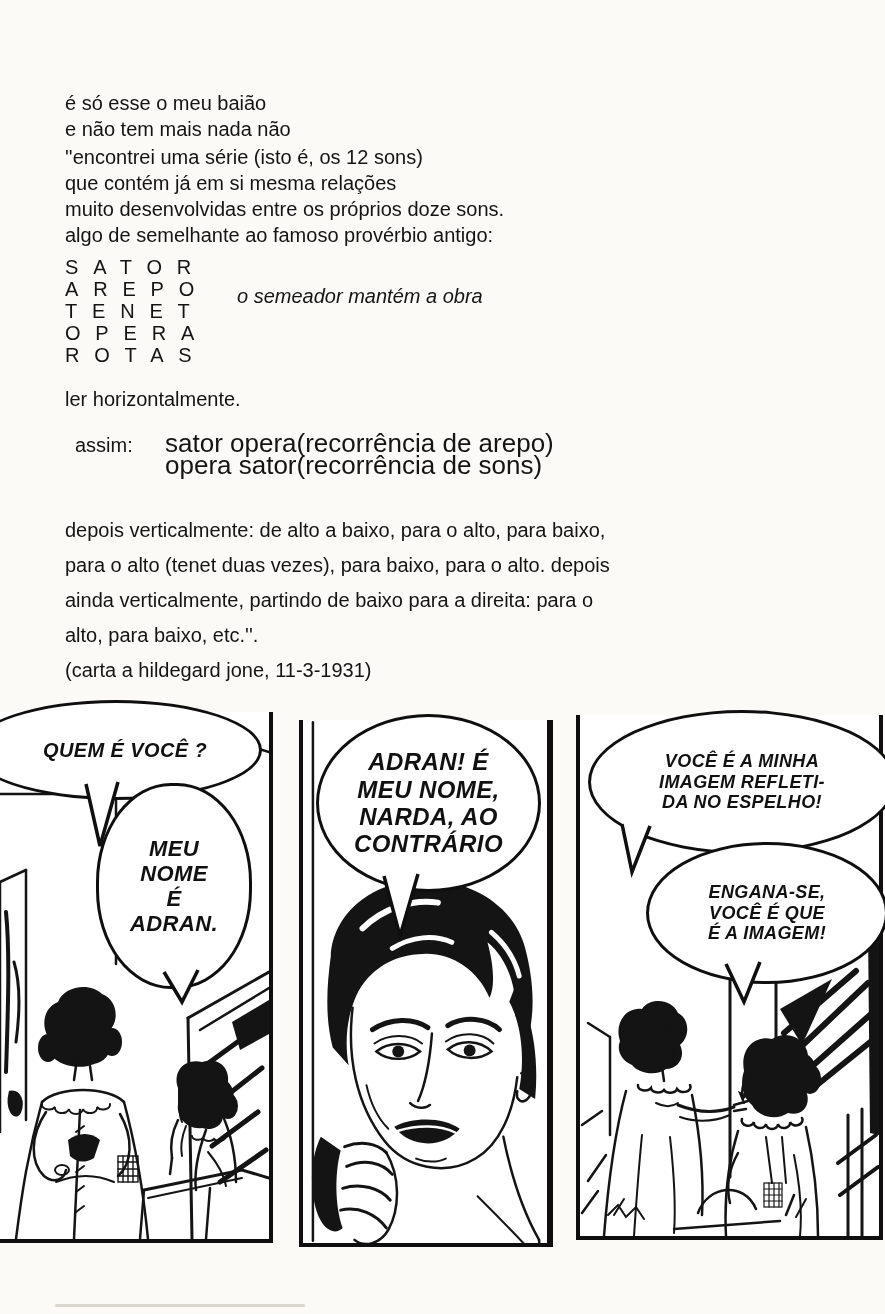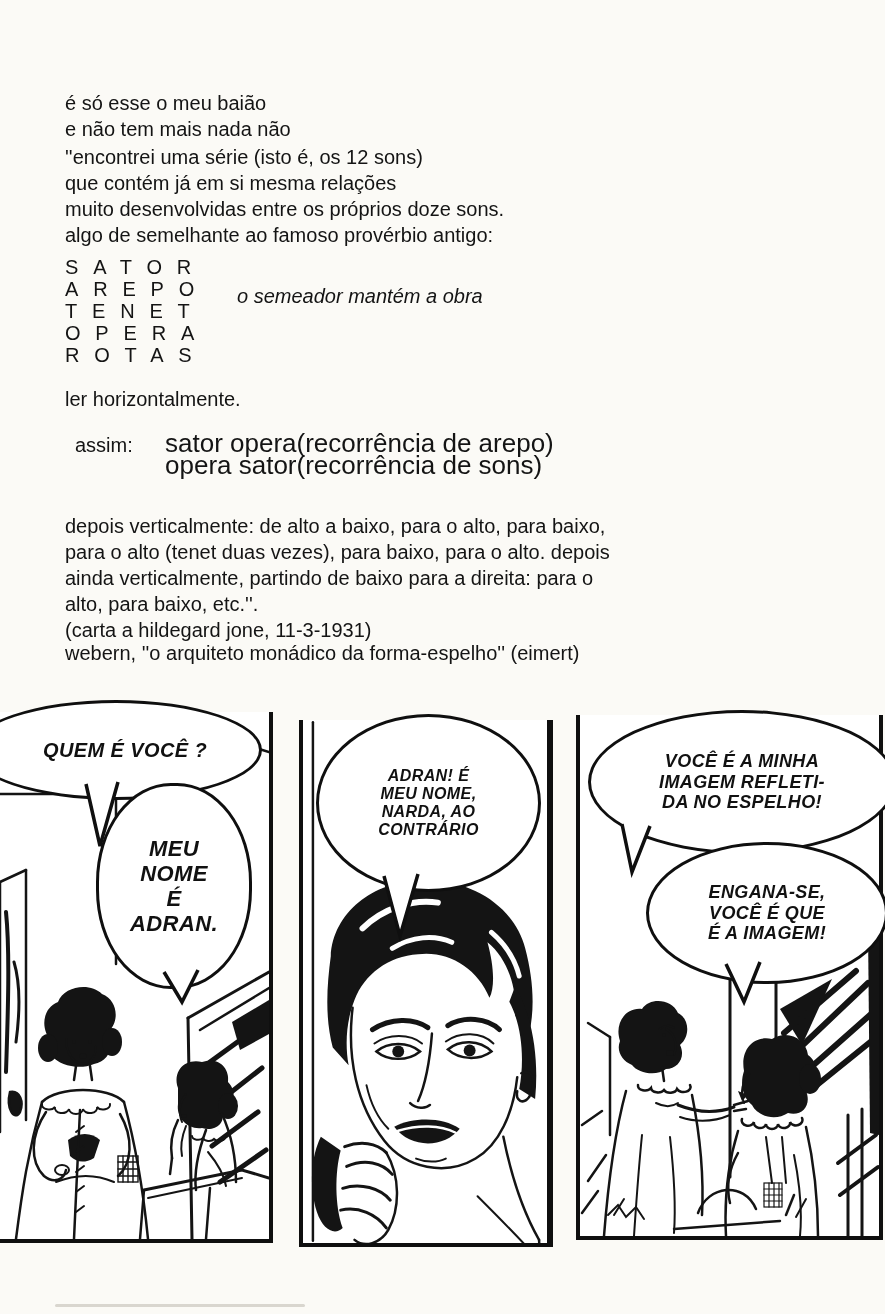--- a/index.html
+++ b/index.html
@@ -15,42 +15,42 @@
   .sator{left:65px;top:256px;font-size:20px;line-height:22px;letter-spacing:0.74em;}
   .sator div{height:22px;}
   .gloss{position:absolute;left:237px;font-size:20px;font-style:italic;}
   .gloss-top{top:285px;}
   .gloss-bottom{top:329px;}
   .readnote{left:65px;top:386px;}
   .assim-label{left:75px;top:432px;}
   .assim-rows{left:165px;top:432px;line-height:22px;font-size:26px;}
   .assim-rows .row{height:22px;}
   .assim-rows .pair{display:inline-block;min-width:108px;}
-  .paragraph{left:65px;top:513px;line-height:26px;width:700px;}
+  .paragraph{left:65px;top:513px;line-height:35px;width:700px;}
   .attribution{left:65px;top:640px;}
 
   .panel{
     position:absolute;background:#fff;box-sizing:border-box;
     border:0 solid #0f0f0f;
   }
   .panel svg{display:block;width:100%;height:100%;}
   .panel1{left:-4px;top:712px;width:277px;height:531px;border-width:0 4px 4px 0;}
   .panel2{left:299px;top:720px;width:254px;height:527px;border-width:0 6px 4px 4px;}
   .panel3{left:576px;top:715px;width:307px;height:525px;border-width:0 4px 4px 4px;}
 
   .bubble{
     position:absolute;background:#fff;border:3.5px solid #0f0f0f;border-radius:50%;
     display:flex;align-items:center;justify-content:center;text-align:center;
     font-weight:bold;font-style:italic;letter-spacing:0.4px;line-height:1.14;
     white-space:pre-line;color:#111;z-index:5;
   }
   .tail{position:absolute;z-index:6;}
   .b-p1-1{left:-30px;top:700px;width:292px;height:100px;font-size:20px;padding-left:18px;box-sizing:border-box;}
   .b-p1-2{left:96px;top:783px;width:150px;height:200px;border-radius:48%;font-size:22px;}
-  .b-p2-1{left:316px;top:714px;width:219px;height:172px;font-size:16px;}
+  .b-p2-1{left:316px;top:714px;width:219px;height:172px;font-size:24px;}
   .b-p3-1{left:588px;top:710px;width:302px;height:138px;font-size:18px;}
   .b-p3-2{left:646px;top:842px;width:236px;height:136px;font-size:18px;}
 
   .scan-line{position:absolute;left:55px;top:1304px;width:250px;height:3px;background:#d9d6cf;border-radius:2px;}
 </style>
 </head>
 <body>
 
 <div class="page">
 
@@ -76,21 +76,20 @@
   <div class="tblock assim-rows">
     <div class="row"><span class="pair">sator opera</span><span>(recorrência de arepo)</span></div>
     <div class="row"><span class="pair">opera sator</span><span>(recorrência de sons)</span></div>
   </div>
 
   <div class="tblock paragraph ml">depois verticalmente: de alto a baixo, para o alto, para baixo,
 para o alto (tenet duas vezes), para baixo, para o alto. depois
 ainda verticalmente, partindo de baixo para a direita: para o
 alto, para baixo, etc.''.
 (carta a hildegard jone, 11-3-1931)</div>
-  <div class="tblock attribution">webern, ''o arquiteto monádico da forma-espelho'' (eimert)</div>
 
   <div class="panel panel1">
     <svg viewBox="0 0 273 527">
       <g stroke="#141414" fill="none" stroke-width="2.5" stroke-linecap="round">
         <path d="M228 26 L273 40"></path>
         <g>
           <path d="M0 82 H118"></path>
             <path d="M120 82 V252"></path>
         </g>
         <g>

